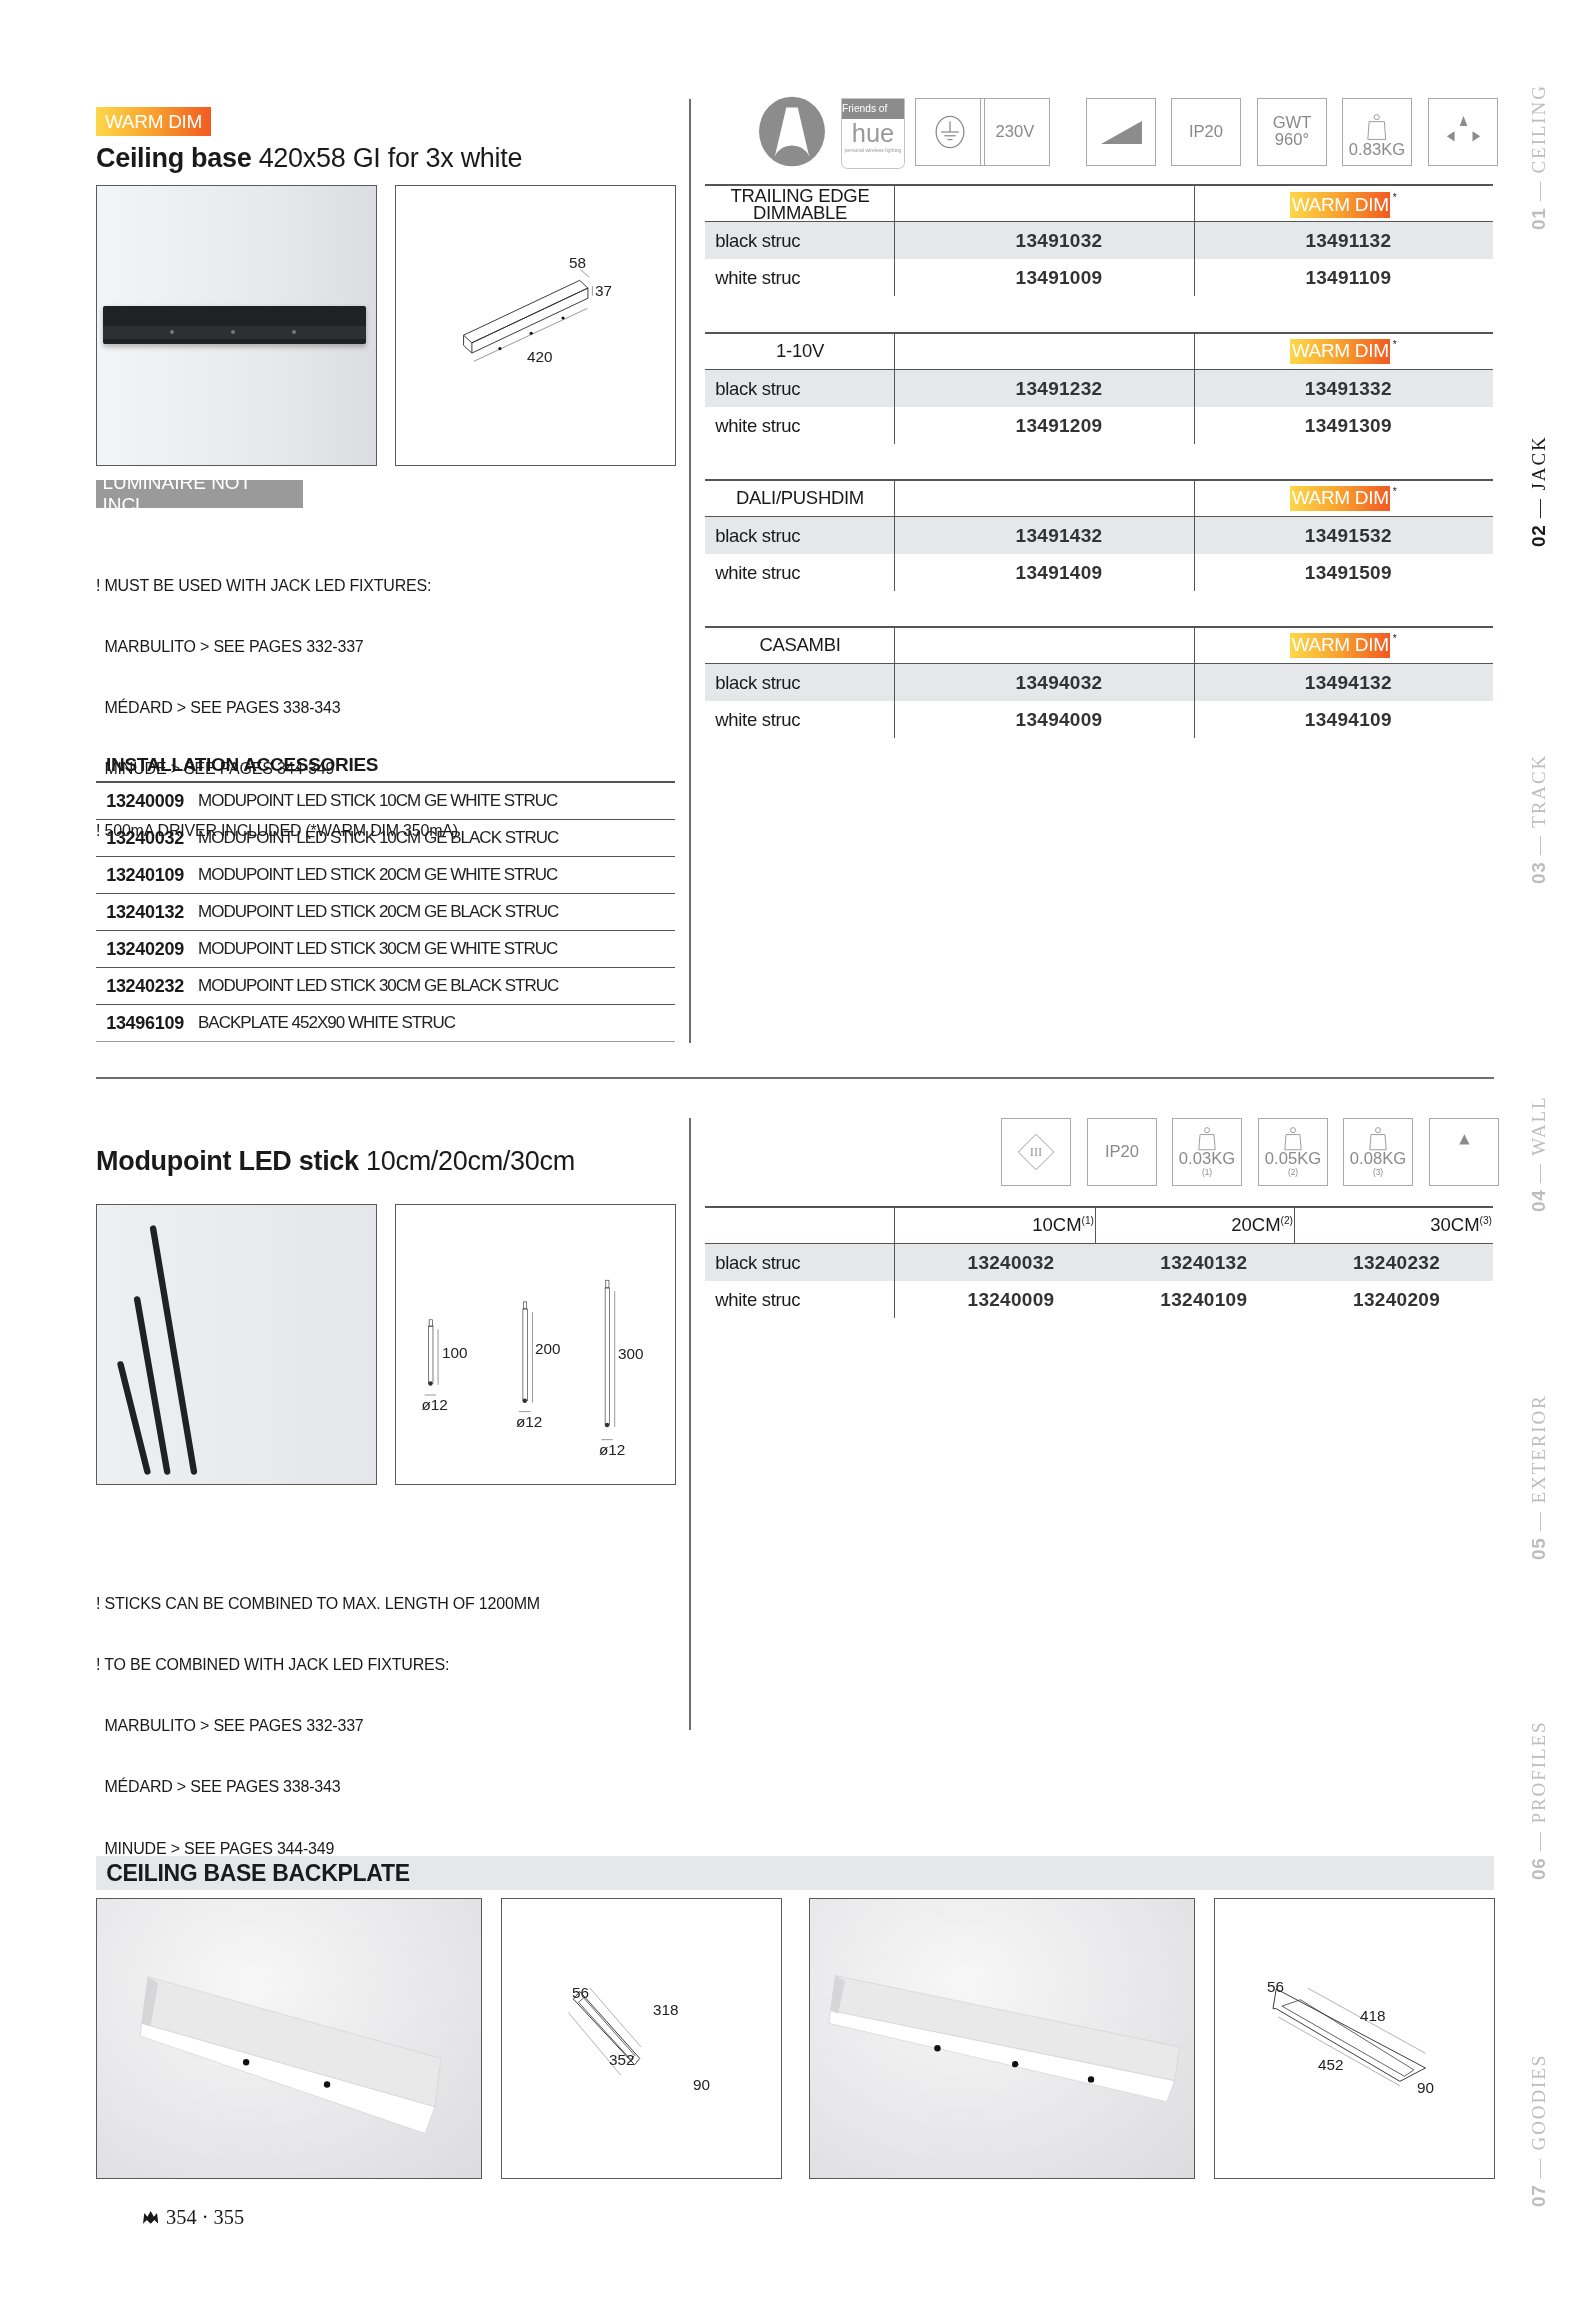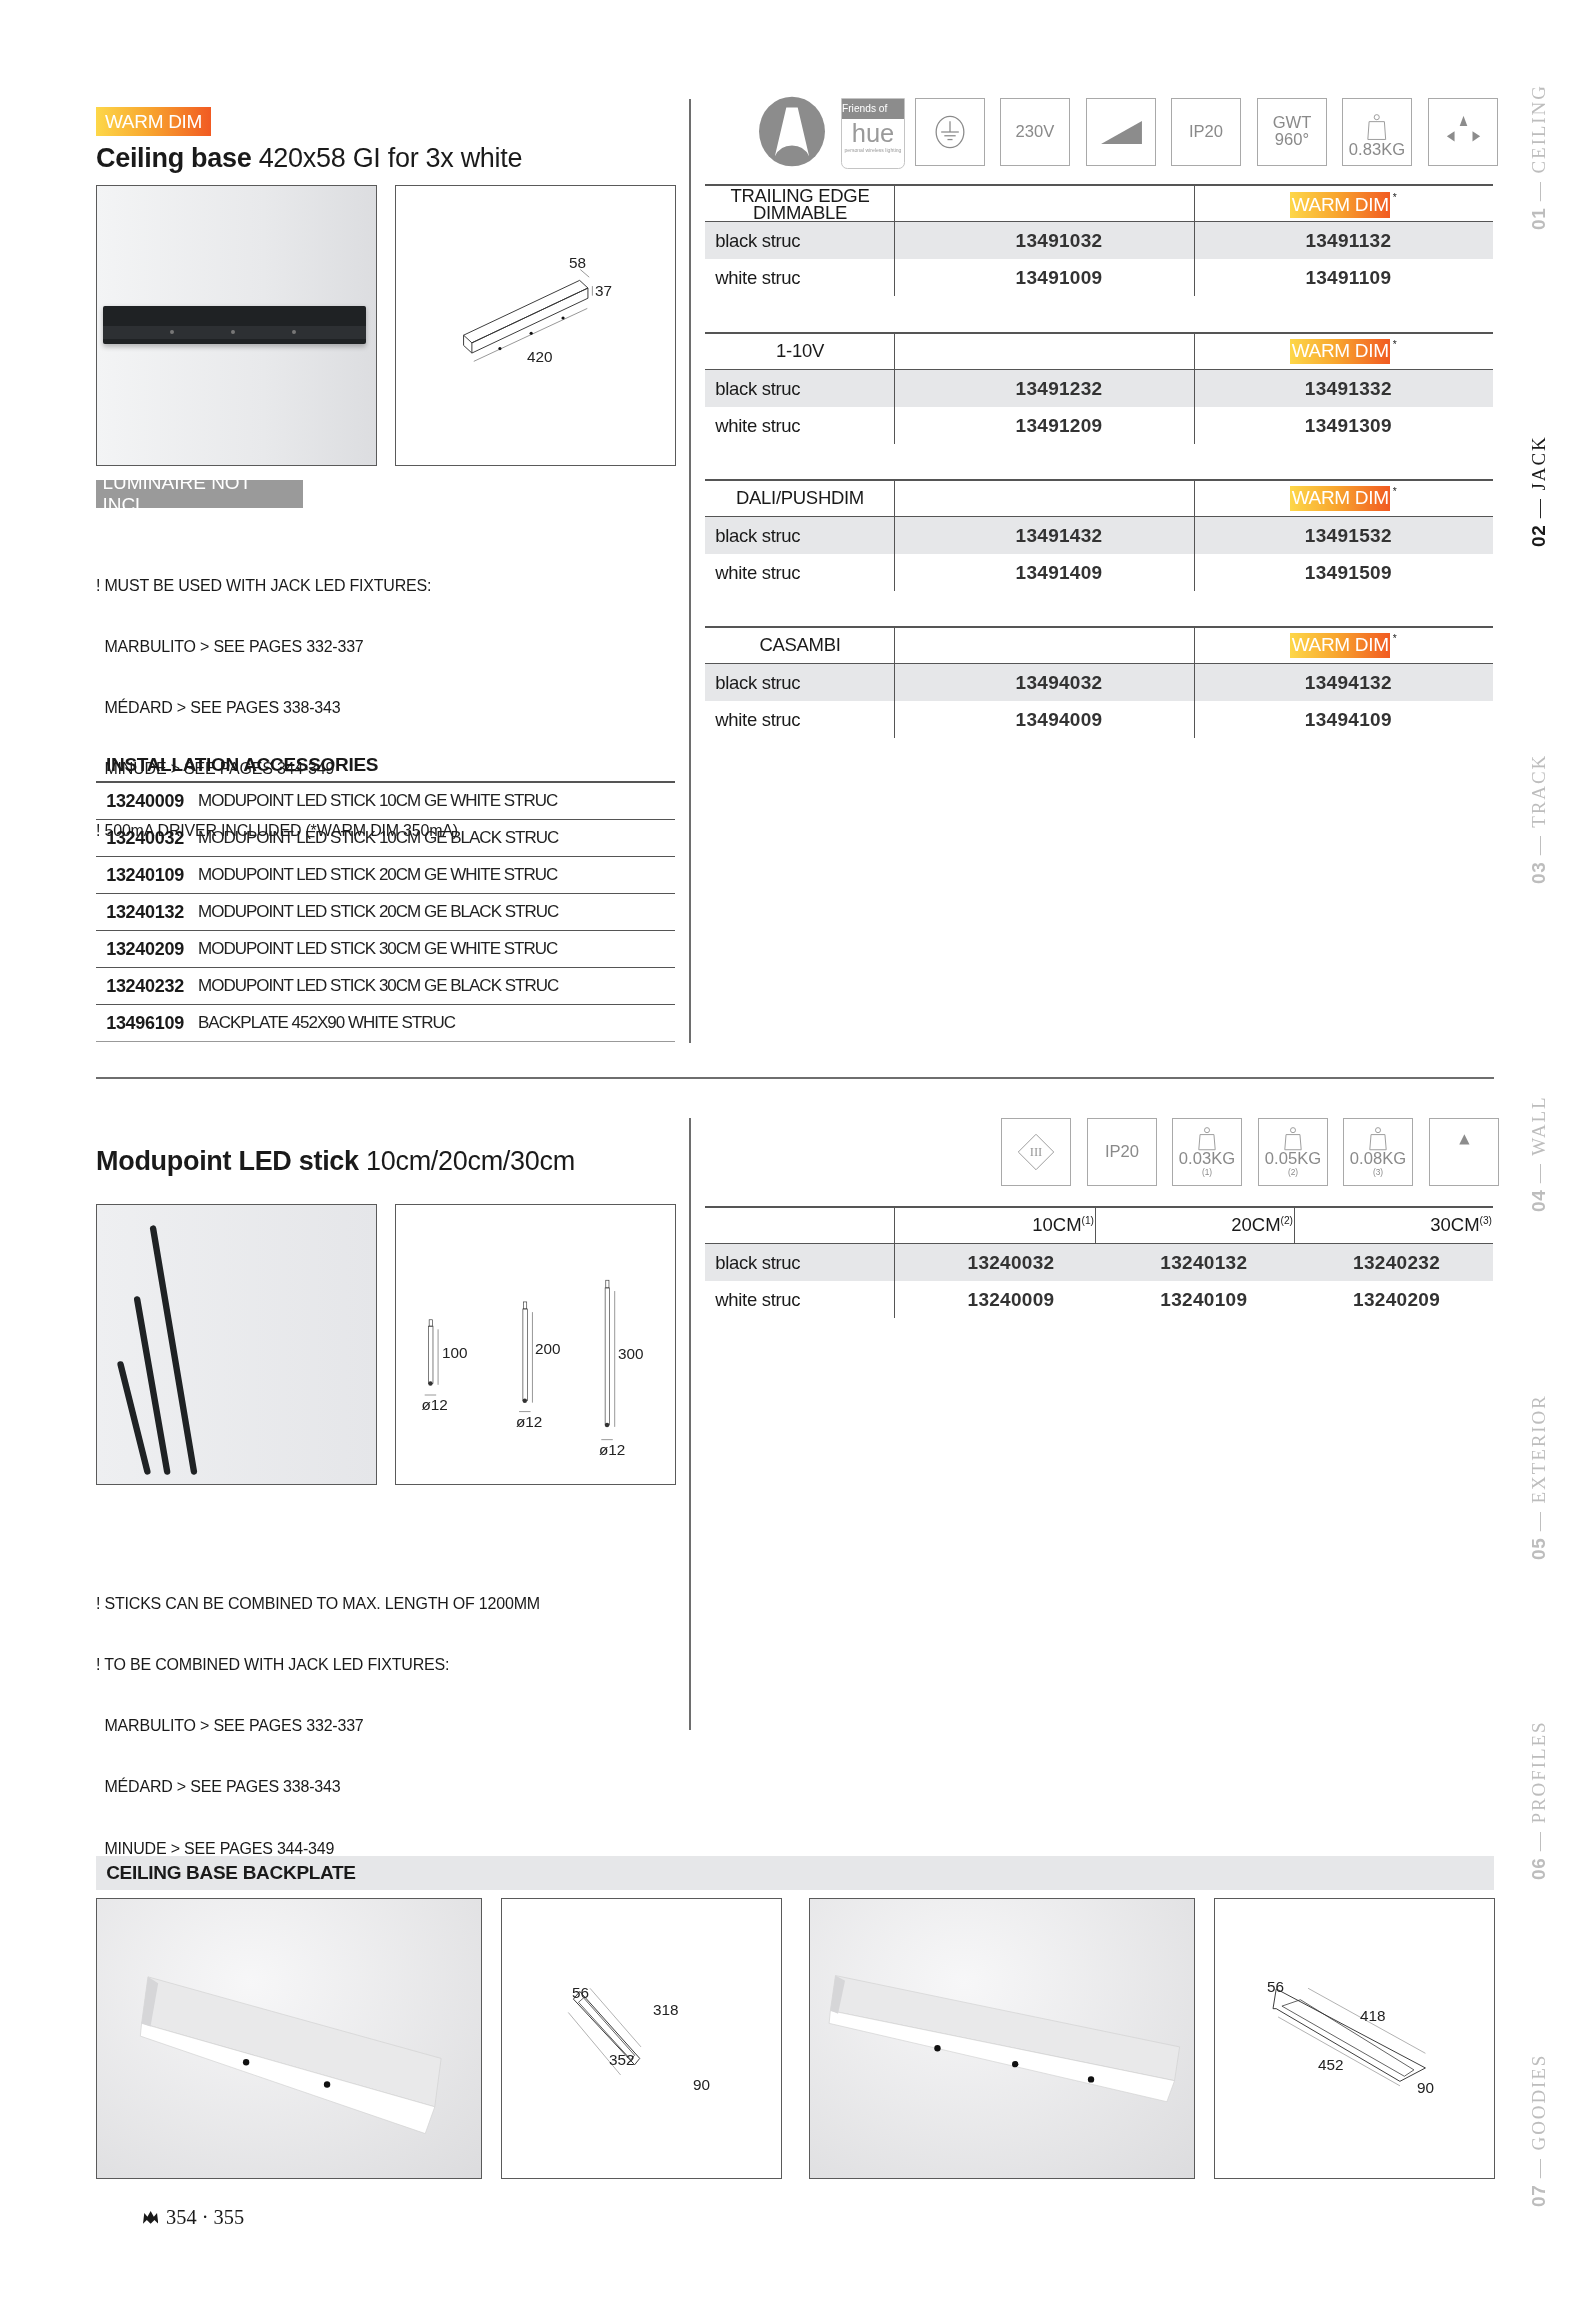--- a/index.html
+++ b/index.html
@@ -55,21 +55,21 @@
   .tbl2 .hdr-size { width: 199px; text-align: right; font-size: 18.5px; }
   .tbl2 .hdr-size sup { font-size: 10.2px; }
 
   .side-tab {
     position: absolute; transform: rotate(-90deg); transform-origin: left top;
     font-family: "Liberation Serif", serif; font-size: 19px; letter-spacing: 1.9px; white-space: nowrap; color: #bdbdbd;
   }
   .side-tab b { font-family: "Liberation Sans", sans-serif; font-weight: 700; letter-spacing: 0.6px; }
   .side-tab.active { color: #1a1a1a; }
 
-  .section-bar { background: #e6e7e9; display: flex; align-items: center; padding-left: 10.2px; font-size: 19px; font-weight: 700; letter-spacing: -0.3px; }
+  .section-bar { background: #e6e7e9; display: flex; align-items: center; padding-left: 10.2px; font-size: 23px; font-weight: 700; letter-spacing: -0.3px; }
 
   .dim { font-family: "Liberation Sans", sans-serif; font-size: 15.3px; color: #222; position: absolute; }
 
   .footer { font-family: "Liberation Serif", serif; font-size: 20.4px; color: #1a1a1a; display: flex; align-items: center; gap: 7.7px; }
 </style>
 </head>
 <body>
 
 <div>
   <div class="side-tab" style="left:1528px; top:230px;"><b>01</b> — <span>CEILING</span></div>
@@ -169,21 +169,21 @@
 </div>
 <div class="icon-box" style="left:915px; top:98px;">
   <svg width="32" height="34" viewBox="0 0 50 54">
       <ellipse cx="25" cy="27" rx="22" ry="25" fill="none" stroke="#8a8a8a" stroke-width="2"></ellipse>
       <line x1="25" y1="10" x2="25" y2="27" stroke="#8a8a8a" stroke-width="2"></line>
       <line x1="11" y1="27" x2="39" y2="27" stroke="#8a8a8a" stroke-width="2"></line>
       <line x1="16" y1="33" x2="34" y2="33" stroke="#8a8a8a" stroke-width="2"></line>
       <line x1="21" y1="39" x2="29" y2="39" stroke="#8a8a8a" stroke-width="2"></line>
     </svg>
 </div>
-<div class="icon-box" style="left:1000px; top:98px;">
+<div class="icon-box" style="left:980px; top:98px;">
     <span>230V</span>
   </div>
 <div class="icon-box" style="left:1086px; top:98px;">
   <svg width="41" height="23" viewBox="0 0 64 36">
       <polygon points="0,36 64,36 64,0" fill="#8c8c8c"></polygon>
     </svg>
 </div>
 <div class="icon-box" style="left:1171px; top:98px;">
     <span>IP20</span>
   </div>

